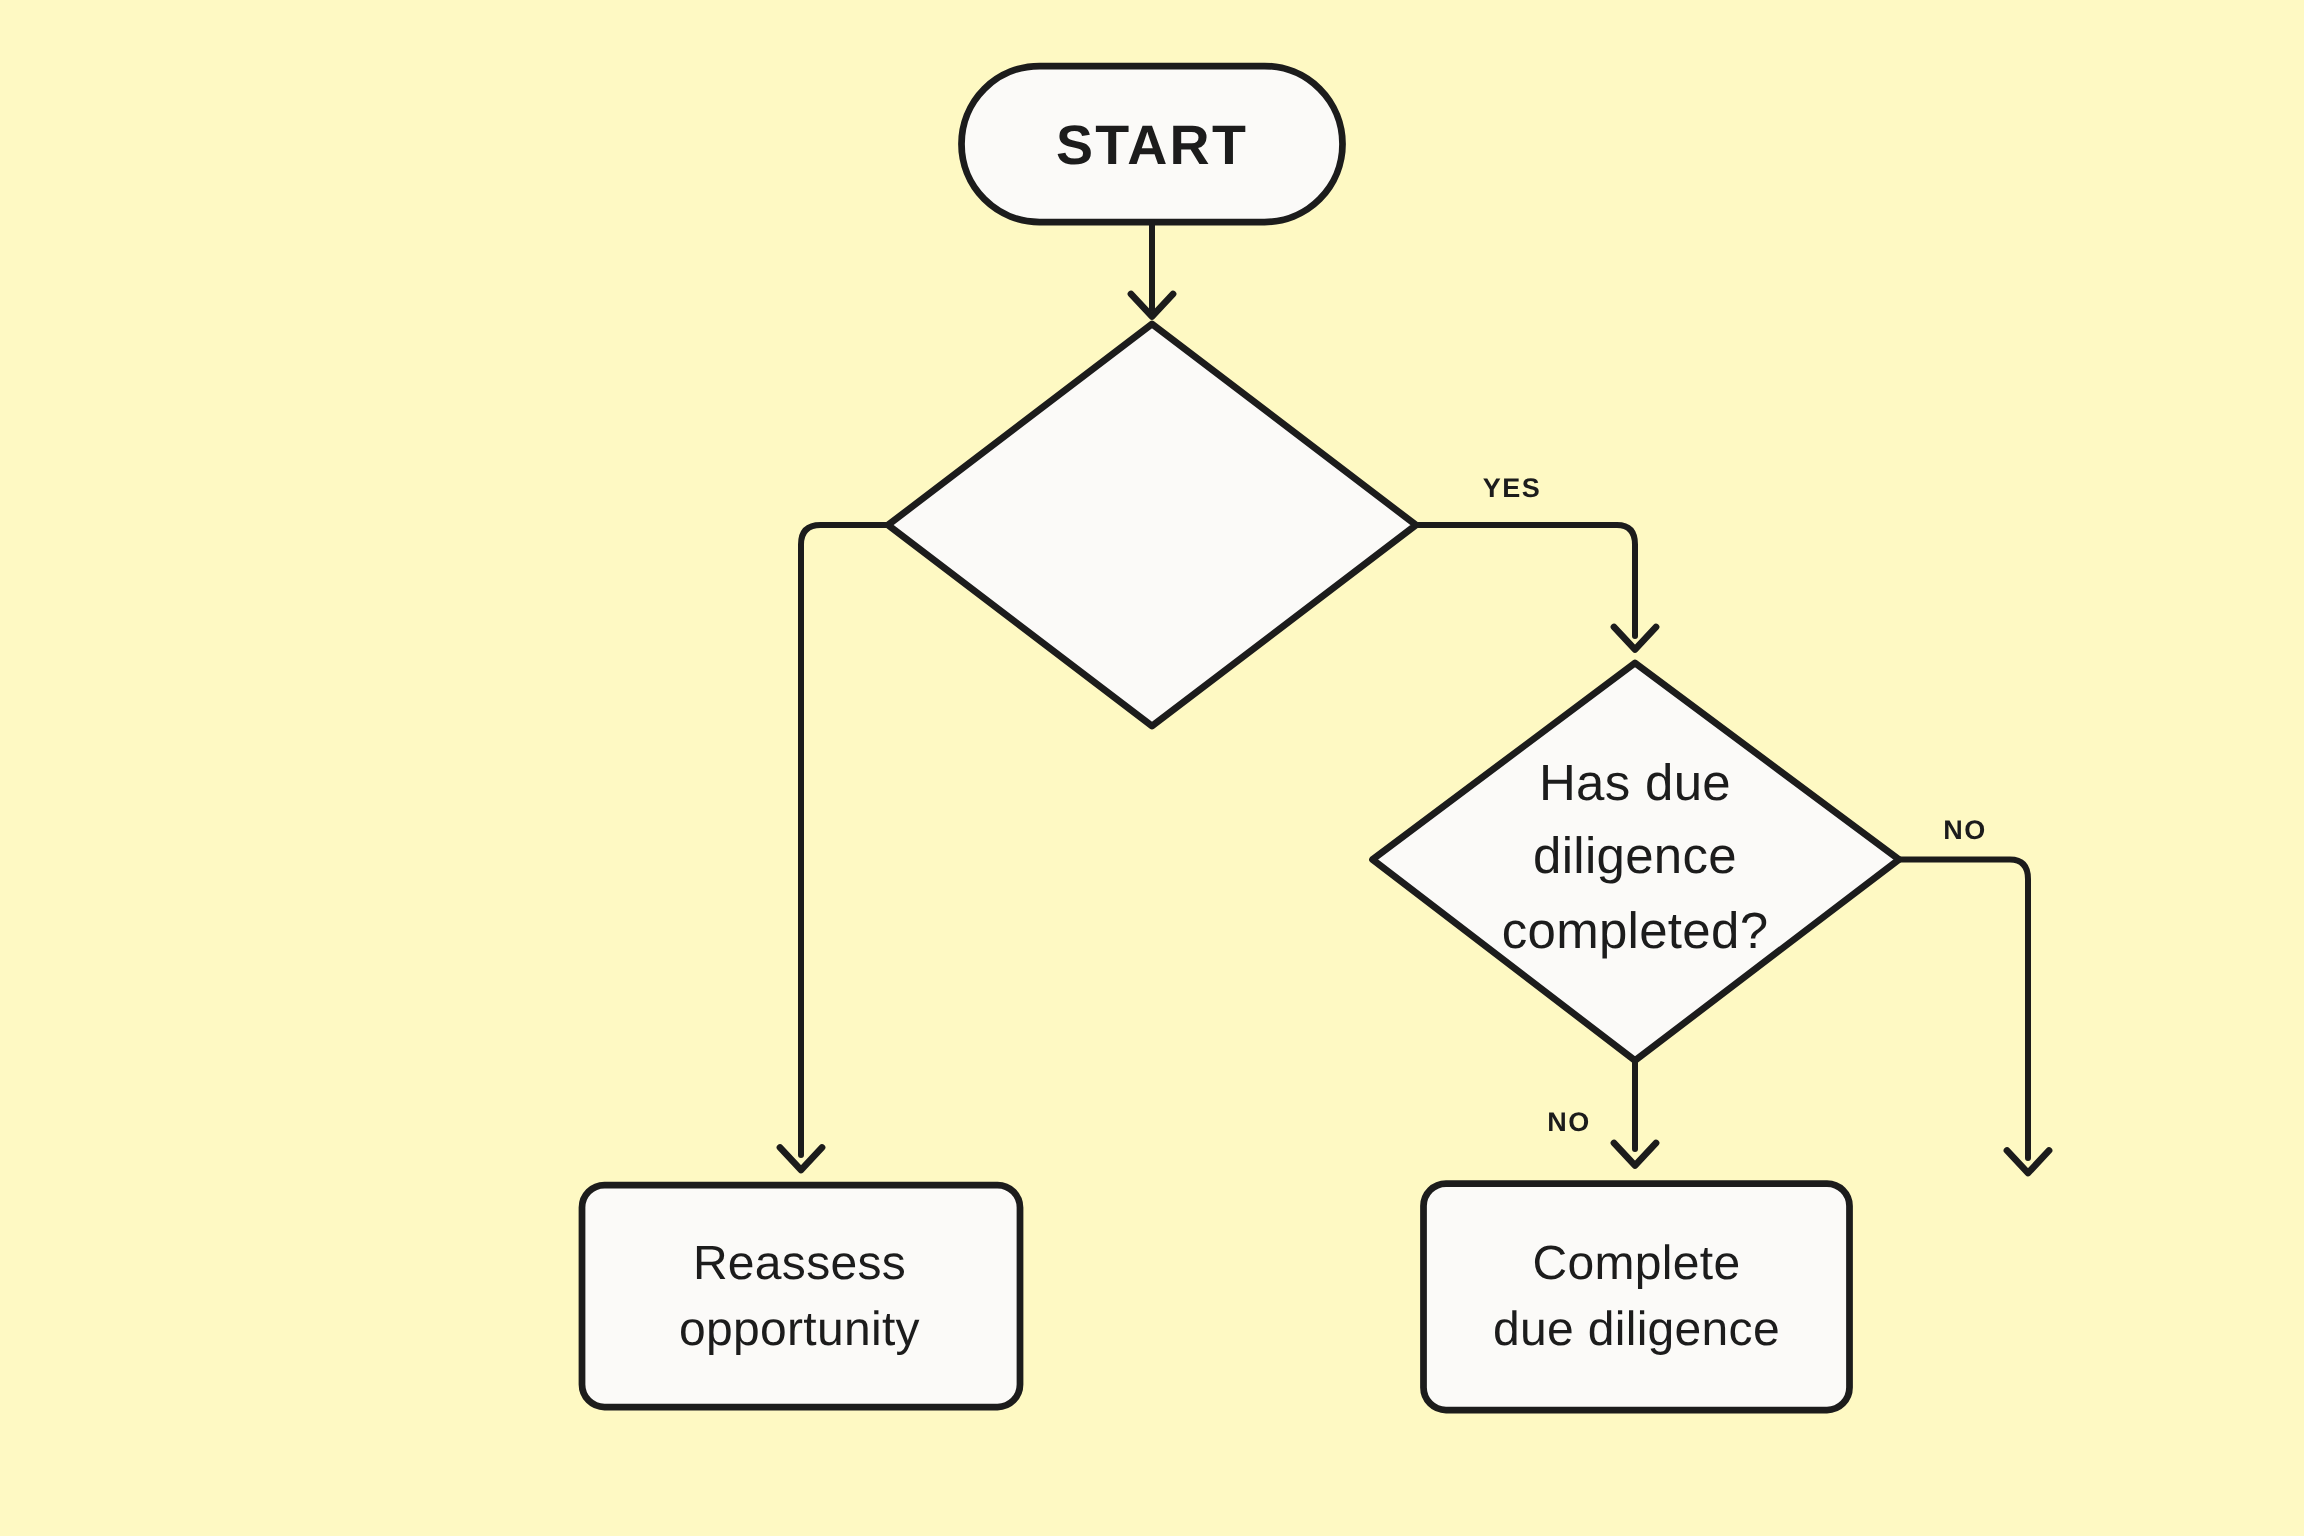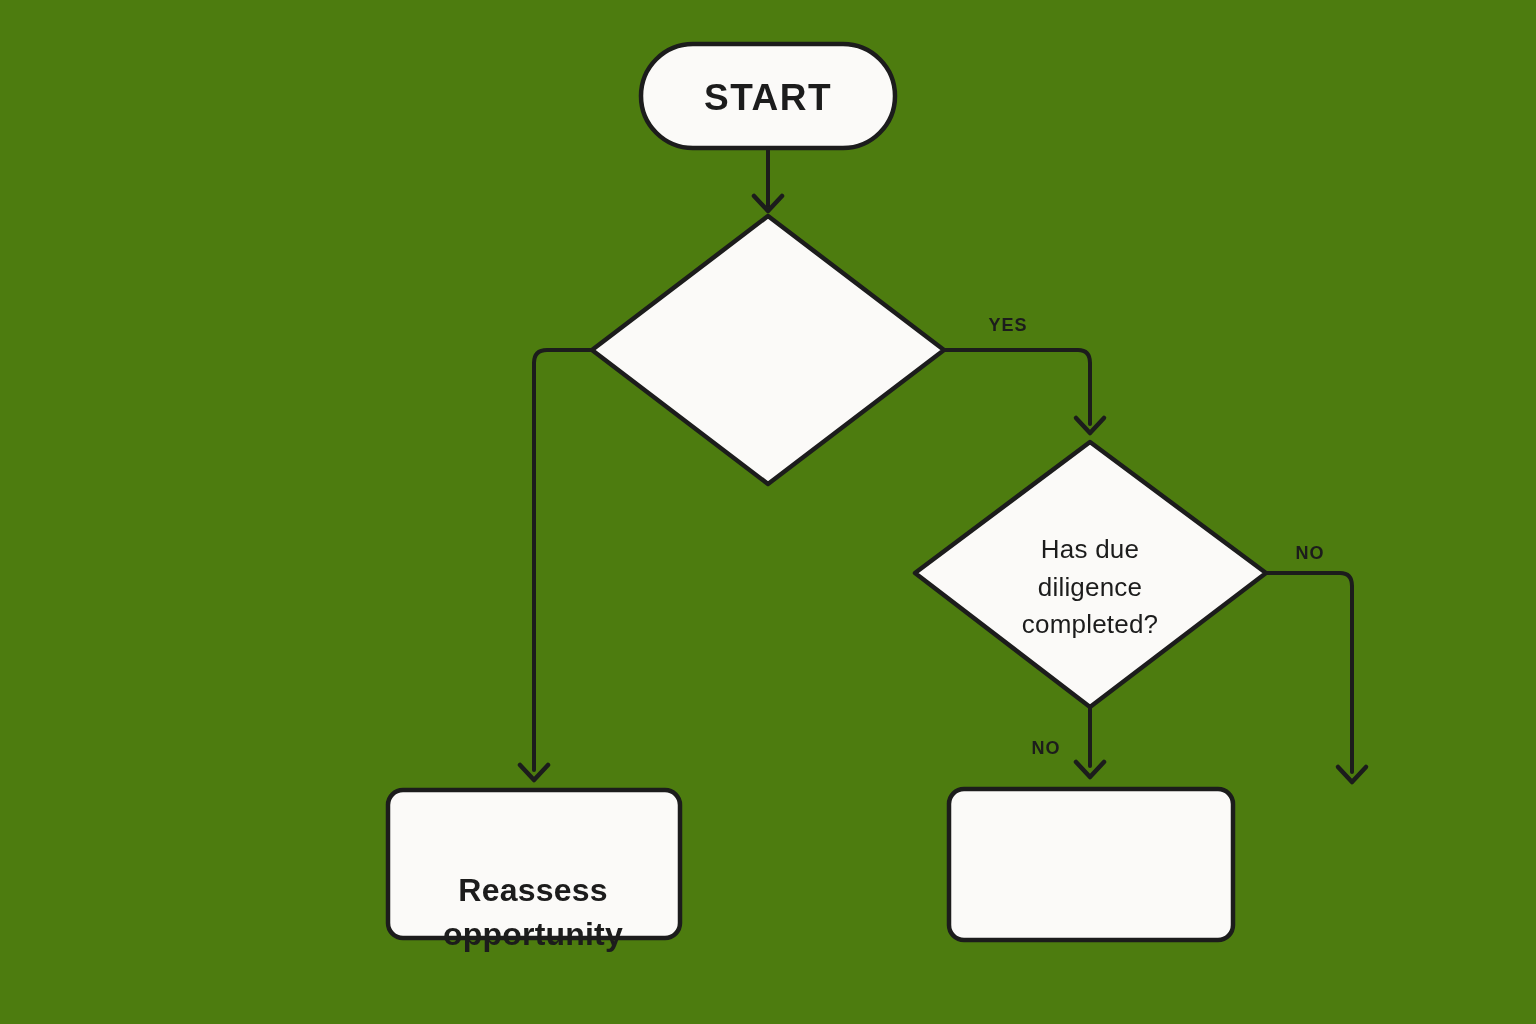--- a/index.html
+++ b/index.html
@@ -3,21 +3,21 @@
 <meta charset="utf-8">
 <style>
   html, body {
     margin: 0;
     padding: 0;
   }
   #stage {
     position: relative;
     width: 1536px;
     height: 1024px;
-    background: #4d7c0f;
+    background: #fef9c3;
     font-family: "Liberation Sans", "DejaVu Sans", sans-serif;
     overflow: hidden;
   }
   #diagram-svg {
     position: absolute;
     left: 0;
     top: 0;
   }
   .node-label {
     position: absolute;
@@ -30,23 +30,22 @@
     line-height: 1.38;
     letter-spacing: 0.2px;
   }
   .start-label {
     font-size: 37px;
     font-weight: 700;
     letter-spacing: 1.5px;
     line-height: 1;
   }
   .decision2-label {
-    font-size: 26px;
+    font-size: 34px;
     line-height: 1.45;
-    margin-top: 16px;
   }
   .edge-label {
     position: absolute;
     transform: translate(-50%, -50%);
     color: #1c1c1c;
     font-size: 18px;
     font-weight: 700;
     letter-spacing: 1px;
     line-height: 1;
   }
@@ -86,23 +85,25 @@
     </g>
   </svg>
 
   <div class="node-label start-label" style="left:768px; top:97px;">START</div>
 
 
   <div class="node-label decision2-label" style="left:1090px; top:572px;">Has due
 diligence
 completed?</div>
 
-  <div class="node-label" style="left:533px; top:912px;font-weight:bold;">Reassess
+  <div class="node-label" style="left:533px; top:864px;">Reassess
 opportunity</div>
 
+  <div class="node-label" style="left:1091px; top:864px;">Complete
+due diligence</div>
 
   <div class="edge-label" style="left:1008px; top:325px;">YES</div>
 
   <div class="edge-label" style="left:1046px; top:748px;">NO</div>
 
   <div class="edge-label" style="left:1310px; top:553px;">NO</div>
 
 </div>
 
 </body></html>

